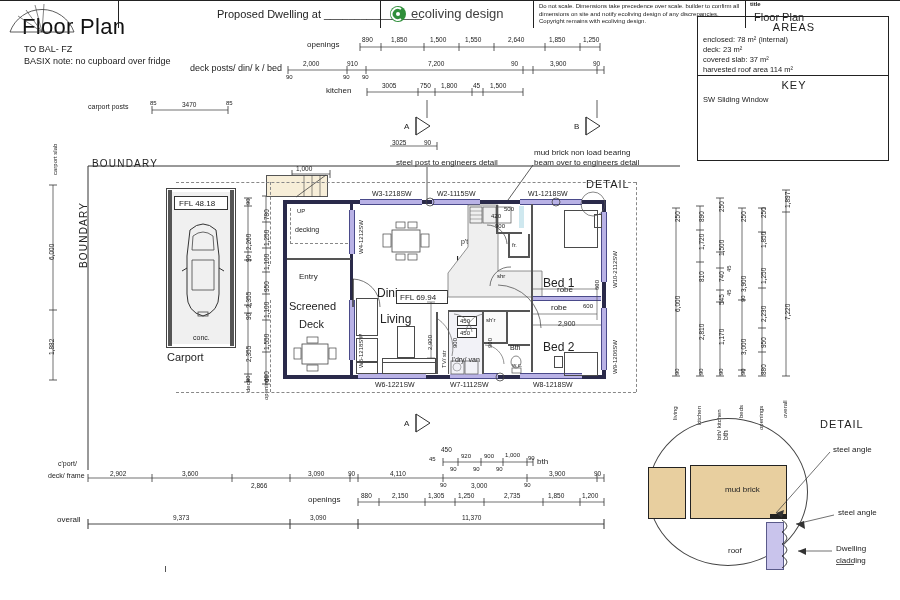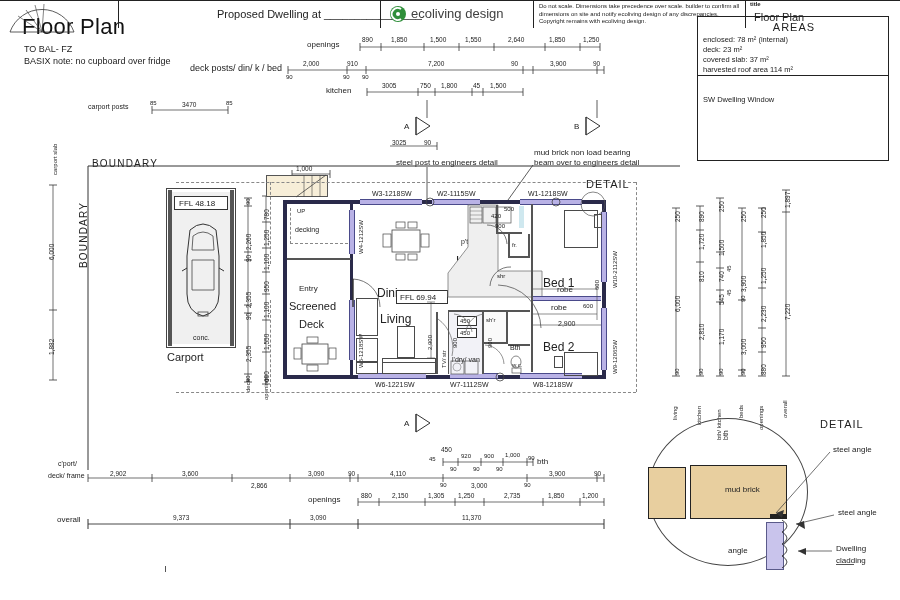--- a/index.html
+++ b/index.html
@@ -60,21 +60,22 @@
 <div class="txt t9" style="left:24px;top:56px;">BASIX note: no cupboard over fridge</div>
 
 <div id="panel" class="box">
   <div class="divider"></div>
   <div class="txt pnl-h" style="left:0;top:4px;width:192px;">AREAS</div>
   <div class="txt pnl-l" style="left:5px;top:18px;">enclosed: 78 m²  (internal)</div>
   <div class="txt pnl-l" style="left:5px;top:28px;">deck: 23 m²</div>
   <div class="txt pnl-l" style="left:5px;top:38px;">covered slab: 37 m²</div>
   <div class="txt pnl-l" style="left:5px;top:48px;">harvested roof area 114 m²</div>
 
-  <div class="txt pnl-l" style="left:5px;top:78px;">SW Dwelling Window</div>
+  <div class="txt pnl-h" style="left:0;top:62px;width:192px;">KEY</div>
+  <div class="txt pnl-l" style="left:5px;top:78px;">SW Sliding Window</div>
 </div>
 
 <div class="txt t9" style="left:190px;top:63px;">deck posts/ din/ k / bed</div>
 <div class="txt t7" style="left:88px;top:103px;">carport posts</div>
 <div class="txt t8" style="left:396px;top:158px;">steel post to engineers detail</div>
 <div class="txt t8" style="left:534px;top:148px;">mud brick non load bearing</div>
 <div class="txt t8" style="left:534px;top:158px;">beam over to engineers detail</div>
 <div class="txt t11" style="left:586px;top:178px;letter-spacing:1px;">DETAIL</div>
 <div class="txt t10" style="left:92px;top:158px;letter-spacing:1.2px;">BOUNDARY</div>
 <div class="txt t10 vert" style="left:78px;top:268px;letter-spacing:1.2px;">BOUNDARY</div>
@@ -306,21 +307,21 @@
   <line x1="0" y1="22" x2="30" y2="0" stroke="#444" stroke-width="0.8"></line>
   <line x1="8" y1="0" x2="8" y2="22" stroke="#444" stroke-width="0.6"></line>
   <line x1="16" y1="0" x2="16" y2="22" stroke="#444" stroke-width="0.6"></line>
   <line x1="24" y1="0" x2="24" y2="22" stroke="#444" stroke-width="0.6"></line>
 </svg>
 <div class="txt t6" style="left:297px;top:208px;">UP</div>
 <div class="txt t7" style="left:295px;top:226px;">decking</div>
 <div class="dashh" style="left:290px;top:243px;width:58px;"></div>
 <div class="dashv" style="left:290px;top:208px;height:36px;"></div>
 
-<div class="txt t8" style="left:299px;top:284px;">Entry</div>
+<div class="txt t8" style="left:299px;top:272px;">Entry</div>
 <div class="txt t11" style="left:289px;top:300px;">Screened</div>
 <div class="txt t11" style="left:299px;top:318px;">Deck</div>
 
 <svg class="abs" style="left:292px;top:336px;width:48px;height:38px;">
   <rect x="10" y="8" width="26" height="20" fill="none" stroke="#444" stroke-width="0.8"></rect>
   <rect x="2" y="12" width="7" height="11" fill="none" stroke="#444" stroke-width="0.7"></rect>
   <rect x="37" y="12" width="7" height="11" fill="none" stroke="#444" stroke-width="0.7"></rect>
   <rect x="15" y="1" width="11" height="6" fill="none" stroke="#444" stroke-width="0.7"></rect>
   <rect x="15" y="29" width="11" height="6" fill="none" stroke="#444" stroke-width="0.7"></rect>
 </svg>
@@ -645,21 +646,21 @@
 <div class="txt t65" style="left:310px;top:514px;">3,090</div>
 <div class="txt t65" style="left:462px;top:514px;">11,370</div>
 
 <div class="detailcirc" style="left:648px;top:418px;width:160px;height:148px;"></div>
 <div class="txt t11" style="left:820px;top:418px;letter-spacing:1px;">DETAIL</div>
 <div class="mud" style="left:648px;top:467px;width:38px;height:52px;"></div>
 <div class="mud" style="left:690px;top:465px;width:97px;height:54px;"></div>
 <div class="txt t8" style="left:725px;top:485px;">mud brick</div>
 <div class="abs" style="left:770px;top:514px;width:17px;height:4px;background:#222;"></div>
 <div class="frm" style="left:766px;top:522px;width:18px;height:48px;"></div>
-<div class="txt t8" style="left:728px;top:546px;">angle</div>
+<div class="txt t8" style="left:728px;top:546px;">roof</div>
 <svg class="abs" style="left:780px;top:518px;width:22px;height:56px;">
   <path d="M2,2 q10,6 0,12 q10,6 0,12 q10,6 0,12 q10,6 0,12" fill="none" stroke="#333" stroke-width="0.9"></path>
 </svg>
 <div class="txt t8" style="left:833px;top:445px;">steel angle</div>
 <div class="txt t8" style="left:838px;top:508px;">steel angle</div>
 <div class="txt t8" style="left:836px;top:544px;">Dwelling</div>
 <div class="txt t8" style="left:836px;top:556px;">cladding</div>
 <svg class="abs" style="left:0;top:0;width:900px;height:600px;pointer-events:none;">
   <line x1="830" y1="452" x2="776" y2="513" stroke="#333" stroke-width="0.7"></line>
   <polygon points="776,513 784,510 782,518" fill="#333"></polygon>

